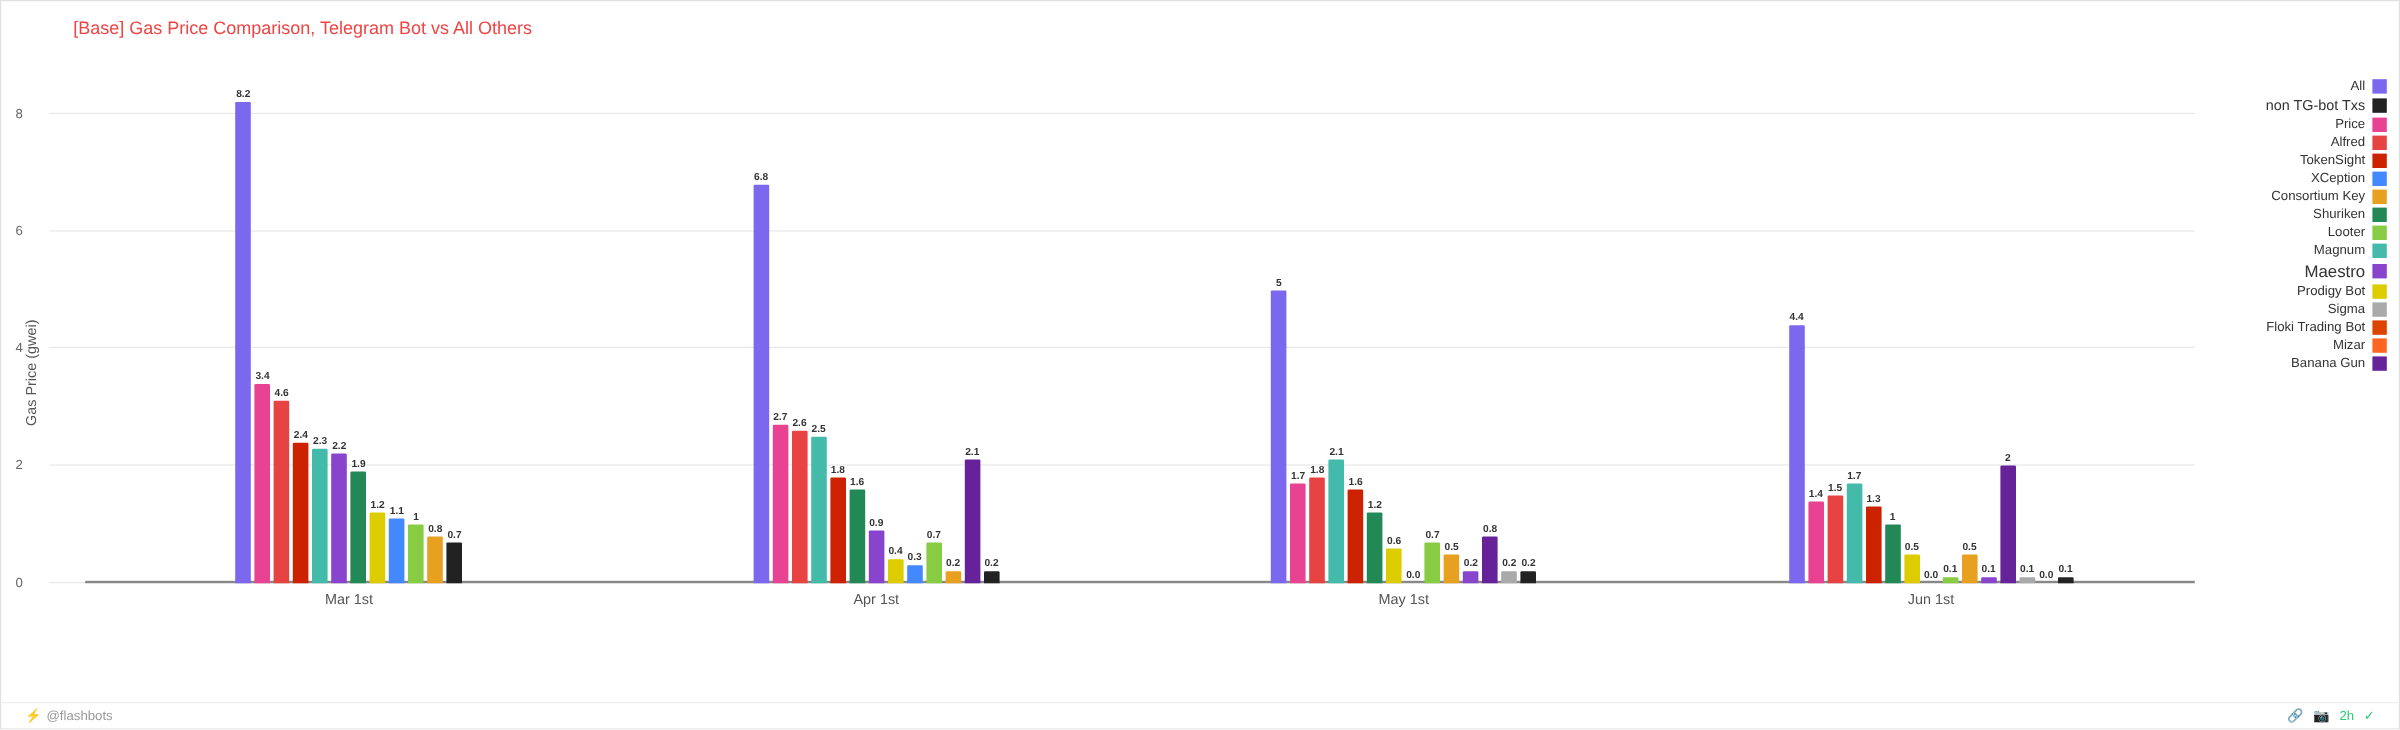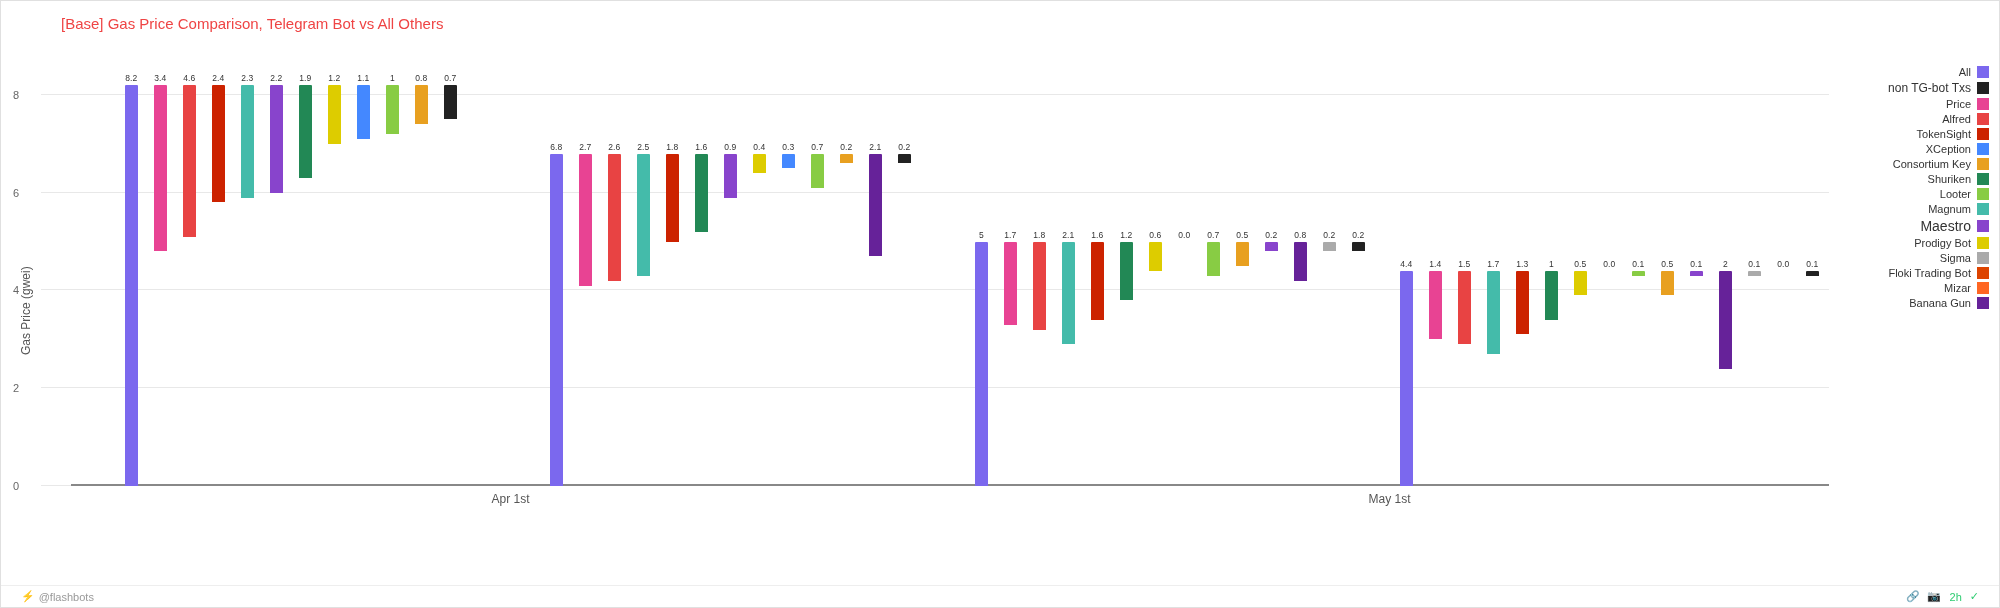--- a/index.html
+++ b/index.html
@@ -67,25 +67,26 @@
     }
     .bars-area {
       position: absolute;
       top: 0; left: 30px; right: 0; bottom: 0;
       display: flex;
       align-items: flex-end;
       justify-content: space-around;
     }
     .group {
       display: flex;
-      align-items: flex-start;
-      gap: 16px;
+      align-items: flex-end;
+      gap: 3px;
       position: relative;
       flex: 1;
       justify-content: center;
+      font-weight: bold;
     }
     .bar-wrapper {
       display: flex;
       flex-direction: column;
       align-items: center;
       justify-content: flex-end;
     }
     .bar-label {
       font-size: 8.5px;
       color: #333;
@@ -401,22 +402,24 @@
                 <div class="bar" style="height: 0px; background: rgb(221, 68, 0); width: 13px;"></div>
               </div>
               <div class="bar-wrapper">
                 <div class="bar-label">0.1</div>
                 <div class="bar" style="height: 4.88889px; background: rgb(34, 34, 34); width: 13px;"></div>
               </div>
             </div>
           </div>
         </div>
       <div class="x-axis" id="x-axis">
+          <span class="x-label">Mar 1st</span>
           <span class="x-label">Apr 1st</span>
           <span class="x-label">May 1st</span>
+          <span class="x-label">Jun 1st</span>
         </div>
     </div>
     <div class="legend" id="legend">
         <div class="legend-item">
           <span style="font-size:11px;color:#333;">All</span>
           <span class="legend-swatch" style="background:#7b68ee;"></span>
         </div>
         <div class="legend-item">
           <span style="font-size:12px;color:#333;">non TG-bot Txs</span>
           <span class="legend-swatch" style="background:#222222;"></span>

